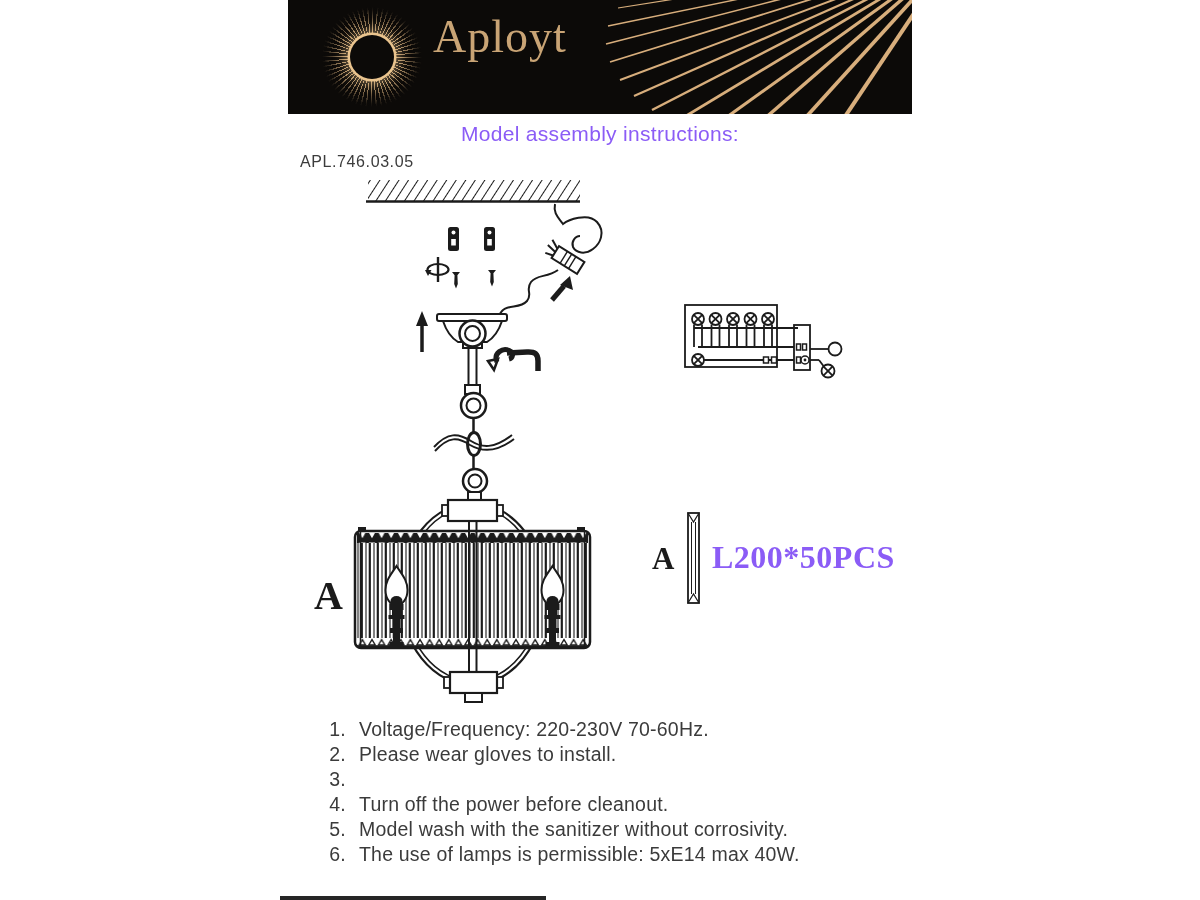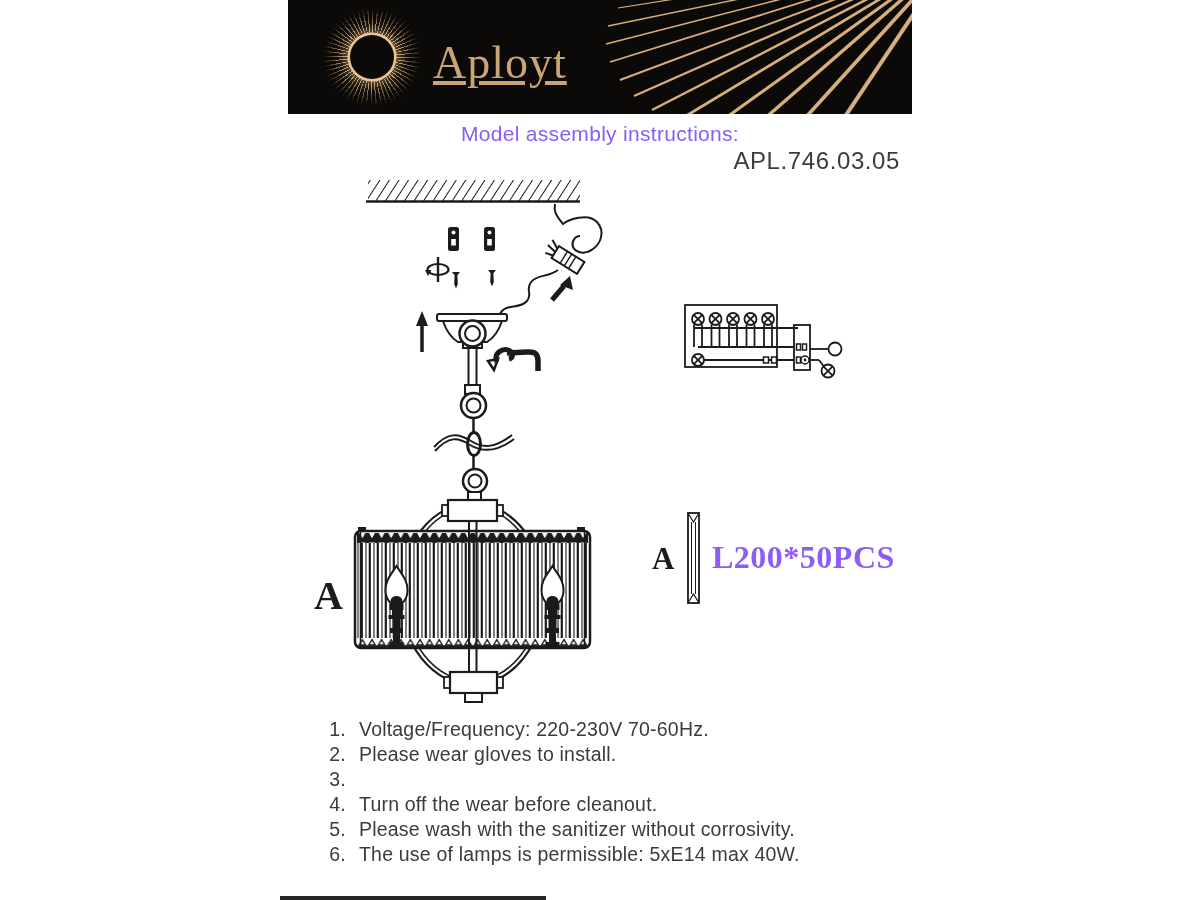--- a/index.html
+++ b/index.html
@@ -17,33 +17,33 @@
     background:
       radial-gradient(circle, rgba(12,10,8,0) 0 30%, rgba(12,10,8,0.25) 44%, rgba(12,10,8,0.92) 66%, #0c0a08 71%),
       repeating-conic-gradient(#d9b27f 0deg 1.7deg, rgba(12,10,8,0) 1.7deg 6deg);
   }
   .logo-burst::after{
     content:"";position:absolute;left:50%;top:50%;width:44px;height:44px;
     transform:translate(-50%,-50%);border-radius:50%;background:#0c0a08;
     box-shadow:0 0 0 2.5px #eac48e, 0 0 12px 5px rgba(234,196,142,0.55);
   }
   .brand-text{
-    position:absolute;left:145px;top:40px;
+    position:absolute;left:145px;top:14px;
     font-family:"Liberation Serif",serif;font-size:46px;font-weight:400;
-    color:#c9a475;letter-spacing:1px;line-height:1;text-decoration:underline;
+    color:#c9a475;letter-spacing:1px;line-height:1;
   }
   .banner-rays{position:absolute;right:0;top:0;width:624px;height:114px;}
   
   .doc-title{
     position:absolute;left:300px;top:122px;width:600px;text-align:center;
     font-size:21px;font-weight:500;color:#8b5cf6;letter-spacing:0.3px;
   }
   .doc-model{
-    position:absolute;left:300px;top:147px;width:600px;text-align:right;
-    font-size:24px;font-weight:500;color:#3c3c3c;letter-spacing:0.6px;
+    position:absolute;left:300px;top:153px;width:600px;text-align:left;
+    font-size:16px;font-weight:500;color:#3c3c3c;letter-spacing:0.6px;
   }
   
   .diagram-svg{position:absolute;left:300px;top:170px;width:600px;height:545px;}
   .label-a-main{
     position:absolute;left:314px;top:576px;
     font-family:"Liberation Serif",serif;font-size:40px;font-weight:700;
     color:#1b1b1b;line-height:1;
   }
   .label-a-detail{
     position:absolute;left:652px;top:543px;
@@ -318,25 +318,25 @@
   </div>
   <div class="instr-row">
     <span class="instr-num">2.</span>
     <span class="instr-text">Please wear gloves to install.</span>
   </div>
   <div class="instr-row">
     <span class="instr-num">3.</span>
   </div>
   <div class="instr-row">
     <span class="instr-num">4.</span>
-    <span class="instr-text">Turn off the wear before cleanout.</span>
+    <span class="instr-text">Turn off the power before cleanout.</span>
   </div>
   <div class="instr-row">
     <span class="instr-num">5.</span>
-    <span class="instr-text">Please wash with the sanitizer without corrosivity.</span>
+    <span class="instr-text">Model wash with the sanitizer without corrosivity.</span>
   </div>
   <div class="instr-row">
     <span class="instr-num">6.</span>
     <span class="instr-text">The use of lamps is permissible: 5xE14 max 40W.</span>
   </div>
 </div>
 
 <div class="bottom-bar"></div>
 
 </body></html>

